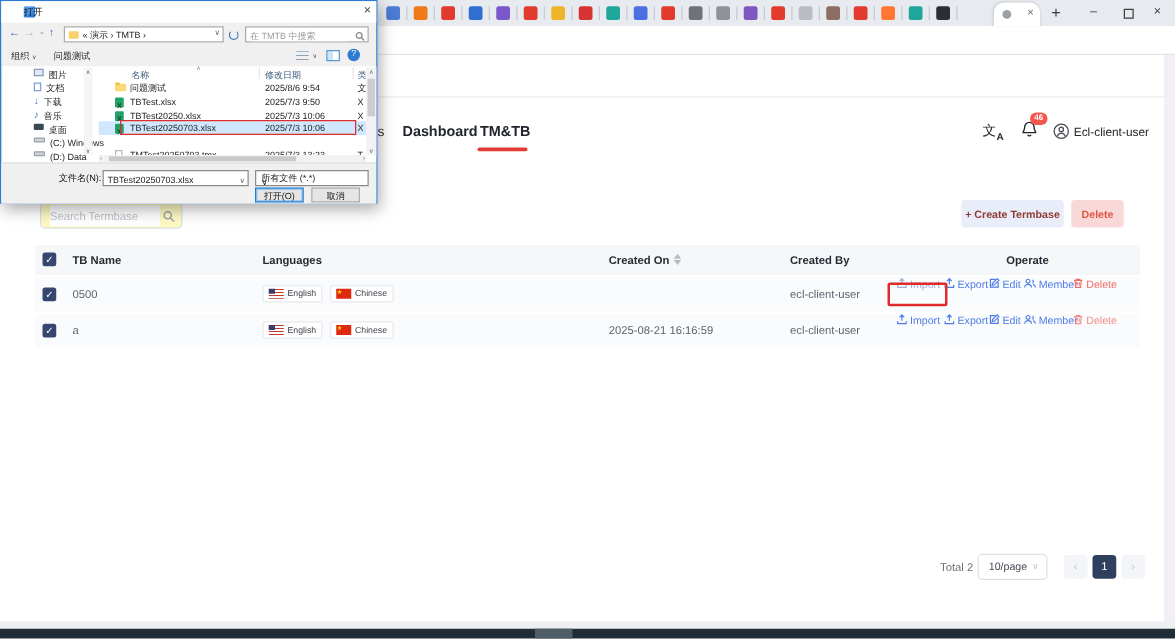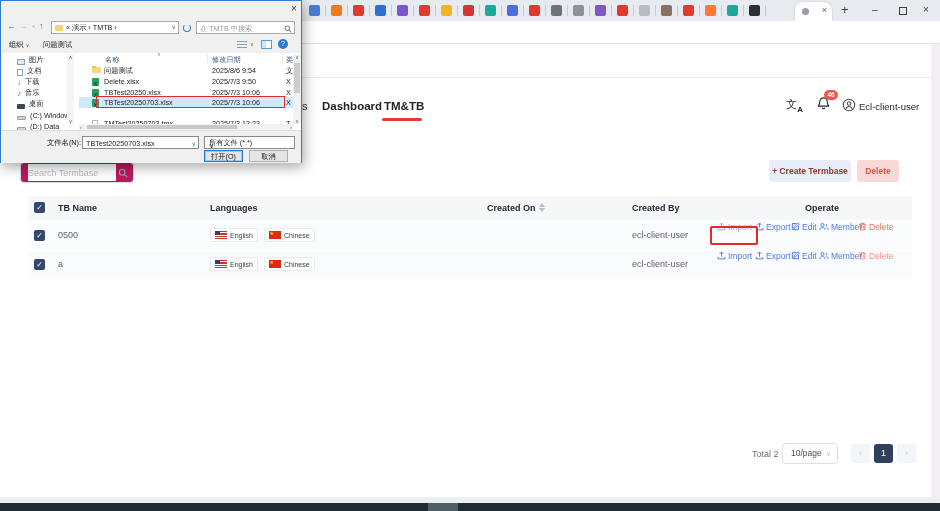--- a/index.html
+++ b/index.html
@@ -44,21 +44,21 @@
   .navunderline{left:382px;top:74px;width:40px;height:3px;background:#e23d35;border-radius:2px}
   .langicon{left:786px;top:53px;width:17px;height:17px;color:#23262b}
   .langicon b{position:absolute;left:0;top:0;font-size:11px;font-weight:400}
   .langicon i{position:absolute;right:0;bottom:0;font-size:8px;font-style:normal;font-weight:bold}
   .bell{left:816px;top:52px;color:#23262b}
   .badge{left:824px;top:46px;min-width:14px;height:10px;padding:0 3px;border-radius:5px;background:#f2564d;
     color:#fff;font-size:6.5px;font-weight:bold;text-align:center;line-height:10px}
   .uavatar{left:842px;top:54px;color:#4a4e54}
   .uname{left:859px;top:57px;font-size:9.5px;color:#23262b}
   
-  .tsearch{left:20px;top:162px;width:114px;height:21px;border:1px solid #dadfe6;border-radius:4px;background:#be185d}
+  .tsearch{left:32px;top:162px;width:114px;height:21px;border:1px solid #dadfe6;border-radius:4px;background:#fef9c3}
   .tsearch input{position:absolute;left:7px;top:1px;width:88px;height:17px;border:0;outline:0;font-size:9px;color:#555;font-family:inherit}
   .tsearch input::placeholder{color:#b9bfc9}
   .tsearch svg{position:absolute;right:5px;top:5px;color:#9aa2ad}
   .btn-create{left:769px;top:160px;width:82px;height:22px;background:#e9ecf9;border-radius:3px;
     font-size:8.5px;font-weight:600;color:#8d3a30;text-align:center;line-height:22px;cursor:pointer}
   .btn-del{left:857px;top:160px;width:42px;height:22px;background:#f8d9d7;border-radius:3px;
     font-size:8.5px;font-weight:600;color:#e05549;text-align:center;line-height:22px;cursor:pointer}
   
   .thead{left:28px;top:196px;width:884px;height:24px;background:#f5f7f9}
   .thead .col{position:absolute;top:0;line-height:24px;font-size:9px;font-weight:600;color:#262b33}
@@ -112,21 +112,21 @@
   .refbtn:before{content:"";position:absolute;left:2px;top:3px;width:6px;height:6px;border:1px solid #3f74bd;border-radius:50%;border-top-color:transparent}
   .dsearch{left:195px;top:20px;width:99px;height:13px;background:#fff;border:1px solid #ababab}
   .dsearch input{position:absolute;left:3px;top:1px;width:80px;height:10px;border:0;outline:0;font-size:7.2px;color:#555;font-family:inherit}
   .dsearch input::placeholder{color:#9a9a9a}
   .dsearch svg{position:absolute;right:2px;top:3px;color:#8a8a8a}
   .dtool{top:39px;font-size:7.3px;color:#1a1a1a}
   .viewlist{left:236px;top:40px;width:10px;height:8px;background:repeating-linear-gradient(180deg,#8aa0b8 0 1px,transparent 1px 3px)}
   .panesplit{left:260px;top:39px;width:11px;height:9px;border:1px solid #5b9bd5;background:linear-gradient(90deg,#cfe3f7 0 45%,#fff 45%)}
   .helpico{left:277px;top:38px;width:10px;height:10px;border-radius:50%;background:#2e7cd1;color:#fff;font-size:7px;text-align:center;line-height:10px}
   .dbody{left:1px;top:52px;width:299px;height:77px;background:#fff}
-  .sideitem{position:absolute;left:15px;height:10px;display:flex;align-items:flex-end;gap:4px;font-size:7.2px;color:#222;cursor:pointer}
+  .sideitem{position:absolute;left:25px;height:10px;display:flex;align-items:flex-start;gap:4px;font-size:7.2px;color:#222;cursor:pointer}
   .ic-pic{width:8px;height:6px;background:#dfe9f5;border:1px solid #8aa0b8}
   .ic-doc{width:6px;height:7px;background:#fff;border:1px solid #7aa3d4}
   .ic-dl{color:#2f6fd0;font-weight:bold;font-size:8px;line-height:8px}
   .ic-mus{color:#3f74bd;font-size:8px;line-height:8px}
   .ic-desk{width:8px;height:5px;background:#3a4a55;border-radius:1px}
   .ic-drive{width:9px;height:4px;background:#cfd3d8;border:1px solid #9aa0a6;border-radius:1px}
   .sidescroll{left:66px;top:53px;width:7px;height:70px;background:#f5f5f5;font-size:5px;color:#666;text-align:center}
   .sidescroll .sv{position:absolute;bottom:0;left:0;width:7px;text-align:center}
   .flhead{top:54px;font-size:7.2px;color:#3a5a7a}
   .fsort{left:156px;top:50px;font-size:5px;color:#888}
@@ -342,20 +342,21 @@
     <span class="chips">
       <span class="chip">
           <span class="flag flag-us"></span>
           <span>English</span>
         </span>
       <span class="chip">
           <span class="flag flag-cn"></span>
           <span>Chinese</span>
         </span>
     </span>
+    <span class="cell" style="left:459px">2025-08-21 16:16:59</span>
     <span class="cell" style="left:604px">ecl-client-user</span>
     <span class="op" style="left:689px">
       <svg width="9" height="9" viewBox="0 0 12 12" fill="none" stroke="currentColor" stroke-width="1.3">
           <path d="M6 1.5v6M3.5 3.8L6 1.3l2.5 2.5M1.5 8v2.5h9V8"></path>
         </svg>
       <span>Import</span>
       </span>
     <span class="op" style="left:727px">
       <svg width="9" height="9" viewBox="0 0 12 12" fill="none" stroke="currentColor" stroke-width="1.3">
           <path d="M6 1.5v6M3.5 3.8L6 1.3l2.5 2.5M1.5 8v2.5h9V8"></path>
@@ -393,20 +394,24 @@
   <div class="abs pbox pgrey" style="left:851px">‹</div>
   <div class="abs pbox pdark" style="left:874px">1</div>
   <div class="abs pbox pgrey" style="left:897px">›</div>
   <div class="abs pagescroll"></div>
 
   <div class="abs strip"></div>
   <div class="abs taskbar"></div>
   <div class="abs taskchip"></div>
 
   <div class="abs dialog">
+    <div class="abs dlg-title">
+      <span class="abs dlg-icon"></span>
+      <span>打开</span>
+    </div>
     <span class="abs dlg-close">×</span>
 
     <span class="abs dnav" style="left:6px;color:#3f74bd">←</span>
     <span class="abs dnav" style="left:18px;color:#b9b9b9">→</span>
     <span class="abs dnav" style="left:30px;color:#888;font-size:6px">⌄</span>
     <span class="abs dnav" style="left:38px;color:#3f74bd">↑</span>
     <div class="abs addrbox">
       <span class="fold"></span>
       <span>« 演示 › TMTB ›</span>
       <span class="car">∨</span>
@@ -470,21 +475,21 @@
     <span class="abs colline" style="left:281px"></span>
 
     <div class="frow" style="top:64px">
       <span class="fico fi-folder"></span>
       <span class="fname">问题测试</span>
       <span class="fdate">2025/8/6 9:54</span>
       <span class="ftype">文</span>
     </div>
     <div class="frow" style="top:75px">
       <span class="fico fi-excel">x</span>
-      <span class="fname">Delete.xlsx</span>
+      <span class="fname">TBTest.xlsx</span>
       <span class="fdate">2025/7/3 9:50</span>
       <span class="ftype">X</span>
     </div>
     <div class="frow" style="top:86px">
       <span class="fico fi-excel">x</span>
       <span class="fname">TBTest20250.xlsx</span>
       <span class="fdate">2025/7/3 10:06</span>
       <span class="ftype">X</span>
     </div>
     <div class="frow sel" style="top:96px">

